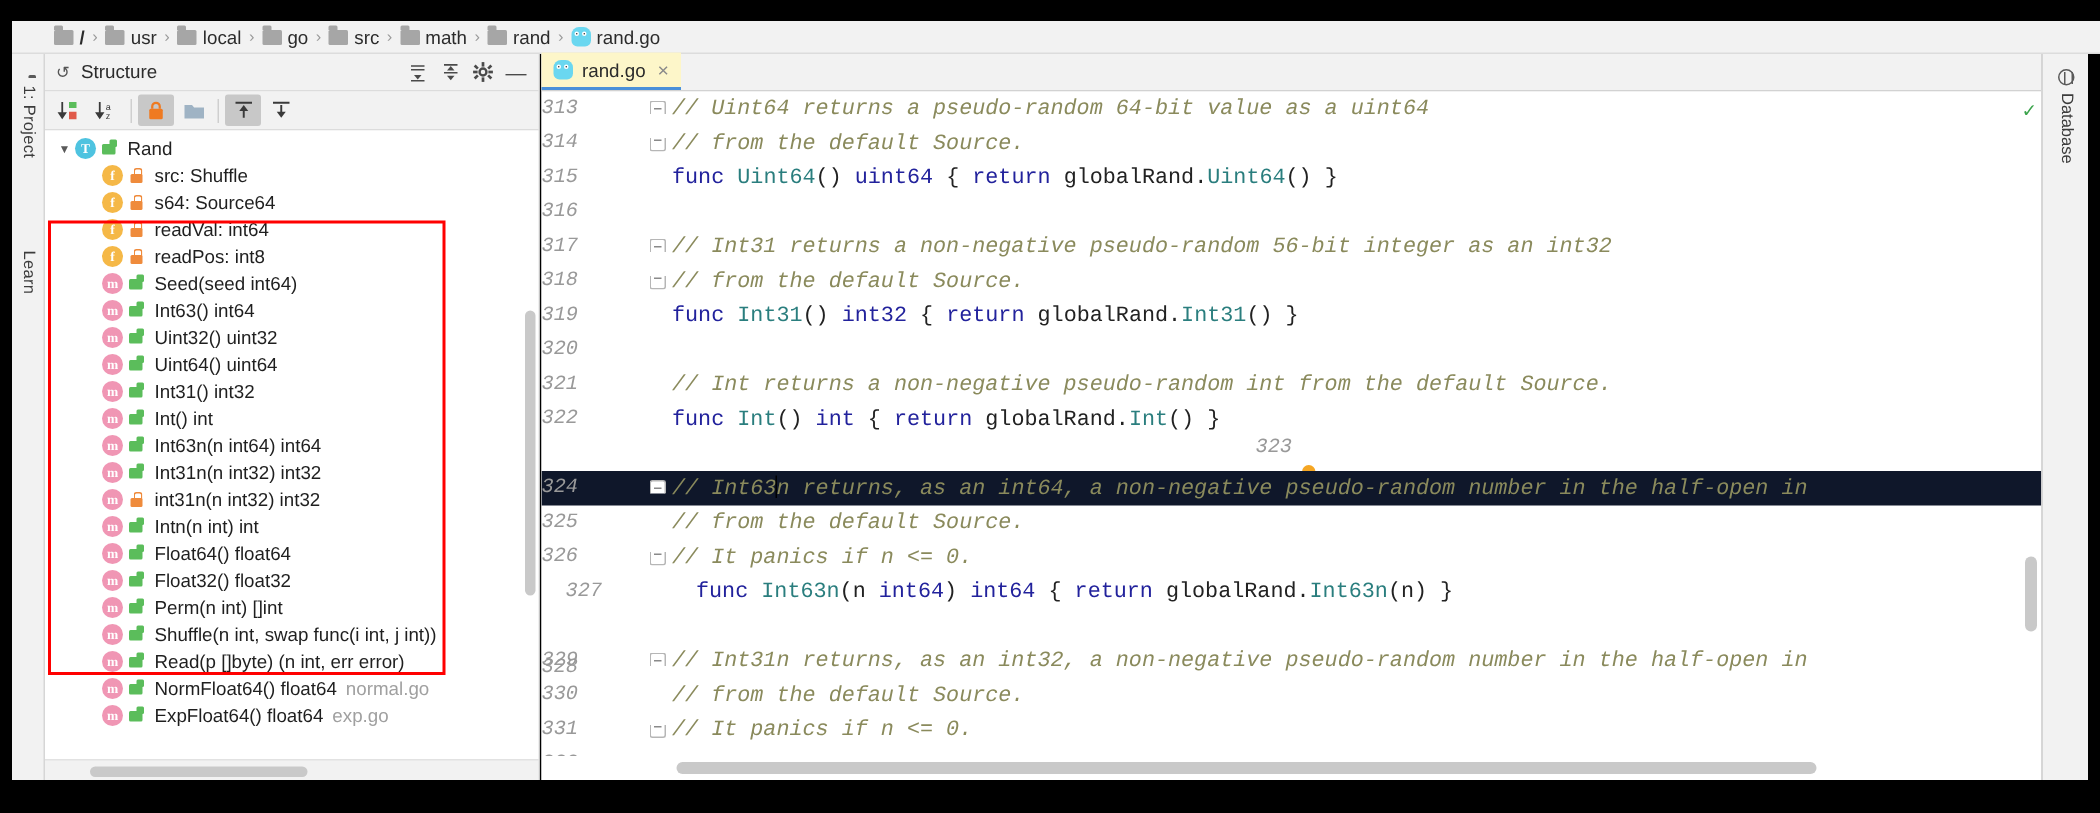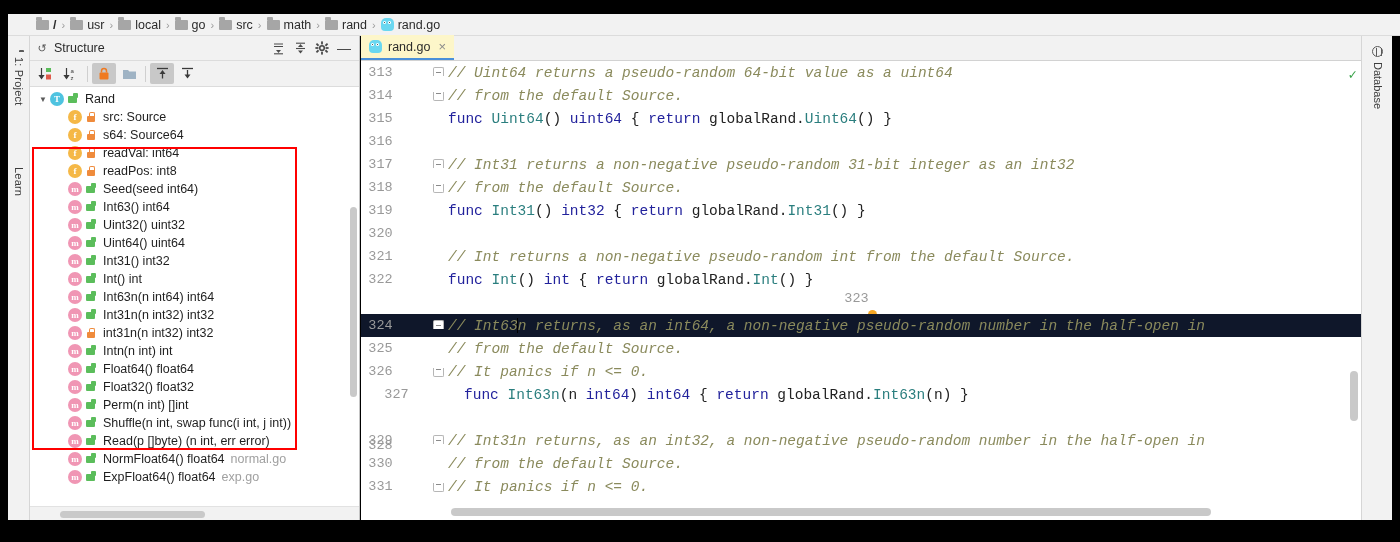--- a/index.html
+++ b/index.html
@@ -189,22 +189,22 @@
     background: #fff;
     font-family: "Liberation Mono", monospace;
     font-size: 14.5px;
   }
   .code-line {
     position: absolute; left: 0; right: 0; height: 23px;
     display: flex; align-items: center;
   }
   .code-line.hl { background: #0f172a; }
   .lineno {
-    width: 48px; text-align: center; padding-right: 9px;
-    color: #999999; font-size: 13.5px; flex: none;
+    width: 48px; text-align: left; padding-right: 9px;
+    color: #999999; font-size: 13.5px; flex: none; font-style: italic;
   }
   .gutter {
     width: 37px; height: 23px; flex: none; position: relative;
   }
   .fold {
     position: absolute; left: 24px; top: 6px;
     width: 11px; height: 11px;
     border: 1px solid #b6b6b6; border-radius: 2px;
     background: #fff;
   }
@@ -414,21 +414,21 @@
     <div class="tree-row" style="padding-left: 6px;">
           <span class="tw">▼</span>
           <span class="node-badge badge-T">T</span>
           <span class="vis vis-pub"></span>
           <span class="node-label">Rand</span>
         </div>
         <div class="tree-row" style="padding-left: 24px;">
           <span class="tw"></span>
           <span class="node-badge badge-f">f</span>
           <span class="vis vis-priv"></span>
-          <span class="node-label">src: Source</span>
+          <span class="node-label">src: Shuffle</span>
         </div>
         <div class="tree-row" style="padding-left: 24px;">
           <span class="tw"></span>
           <span class="node-badge badge-f">f</span>
           <span class="vis vis-priv"></span>
           <span class="node-label">s64: Source64</span>
         </div>
         <div class="tree-row" style="padding-left: 24px;">
           <span class="tw"></span>
           <span class="node-badge badge-f">f</span>
@@ -588,21 +588,21 @@
         <div class="code-line" style="top: 69px;">
           <span class="lineno">316</span>
           <span class="gutter"></span>
           <span class="code-text"></span>
         </div>
         <div class="code-line" style="top: 92px;">
           <span class="lineno">317</span>
           <span class="gutter">
             <span class="fold top"></span>
           </span>
-          <span class="code-text"><span class="cmt">// Int31 returns a non-negative pseudo-random 31-bit integer as an int32</span></span>
+          <span class="code-text"><span class="cmt">// Int31 returns a non-negative pseudo-random 56-bit integer as an int32</span></span>
         </div>
         <div class="code-line" style="top: 115px;">
           <span class="lineno">318</span>
           <span class="gutter">
             <span class="fold bottom"></span>
           </span>
           <span class="code-text"><span class="cmt">// from the default Source.</span></span>
         </div>
         <div class="code-line" style="top: 138px;">
           <span class="lineno">319</span>

